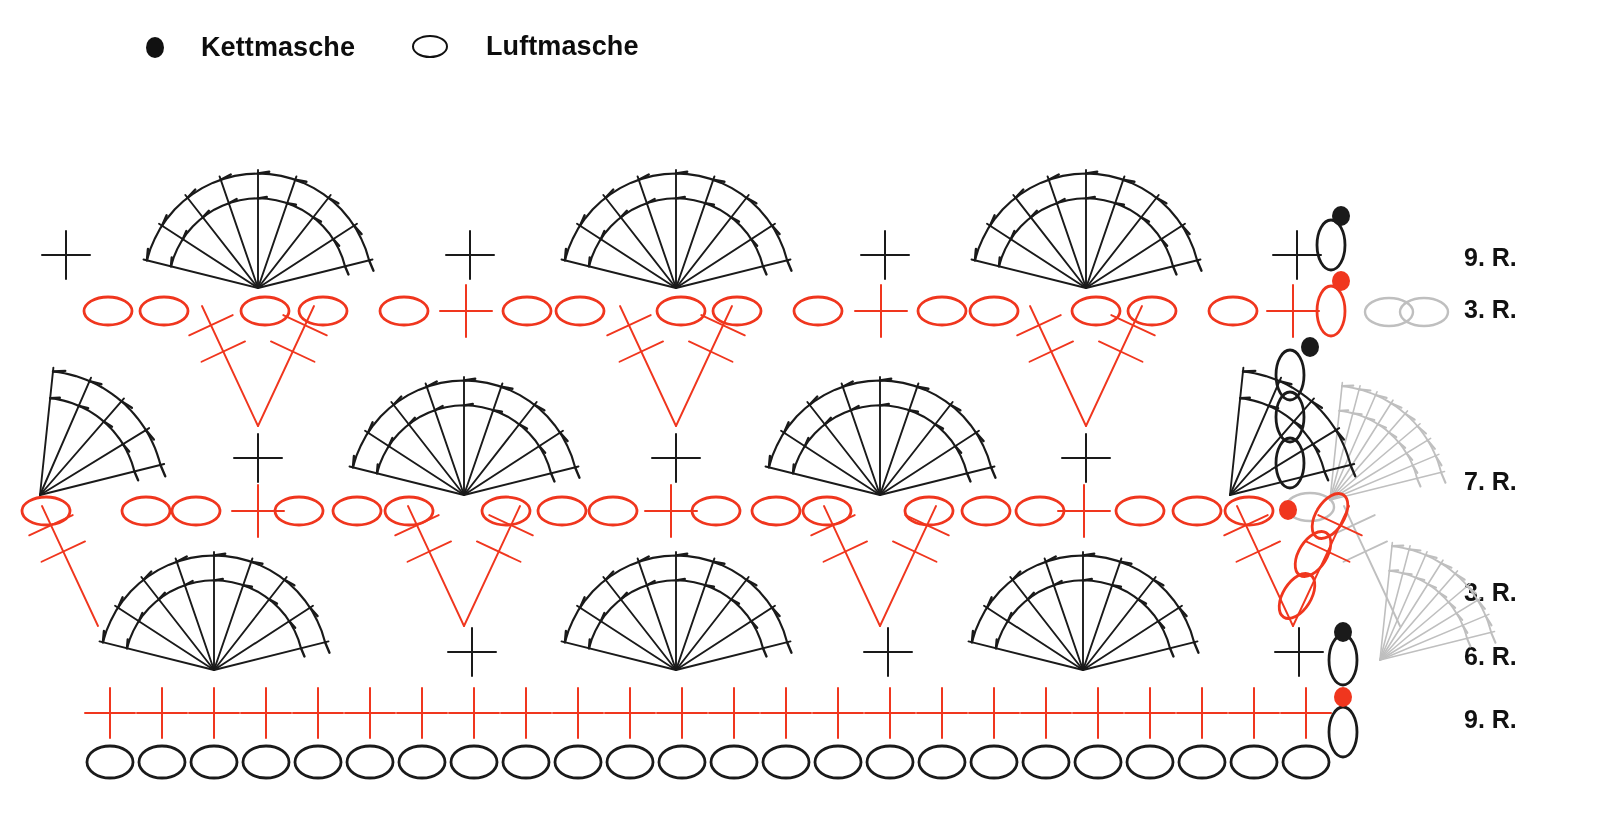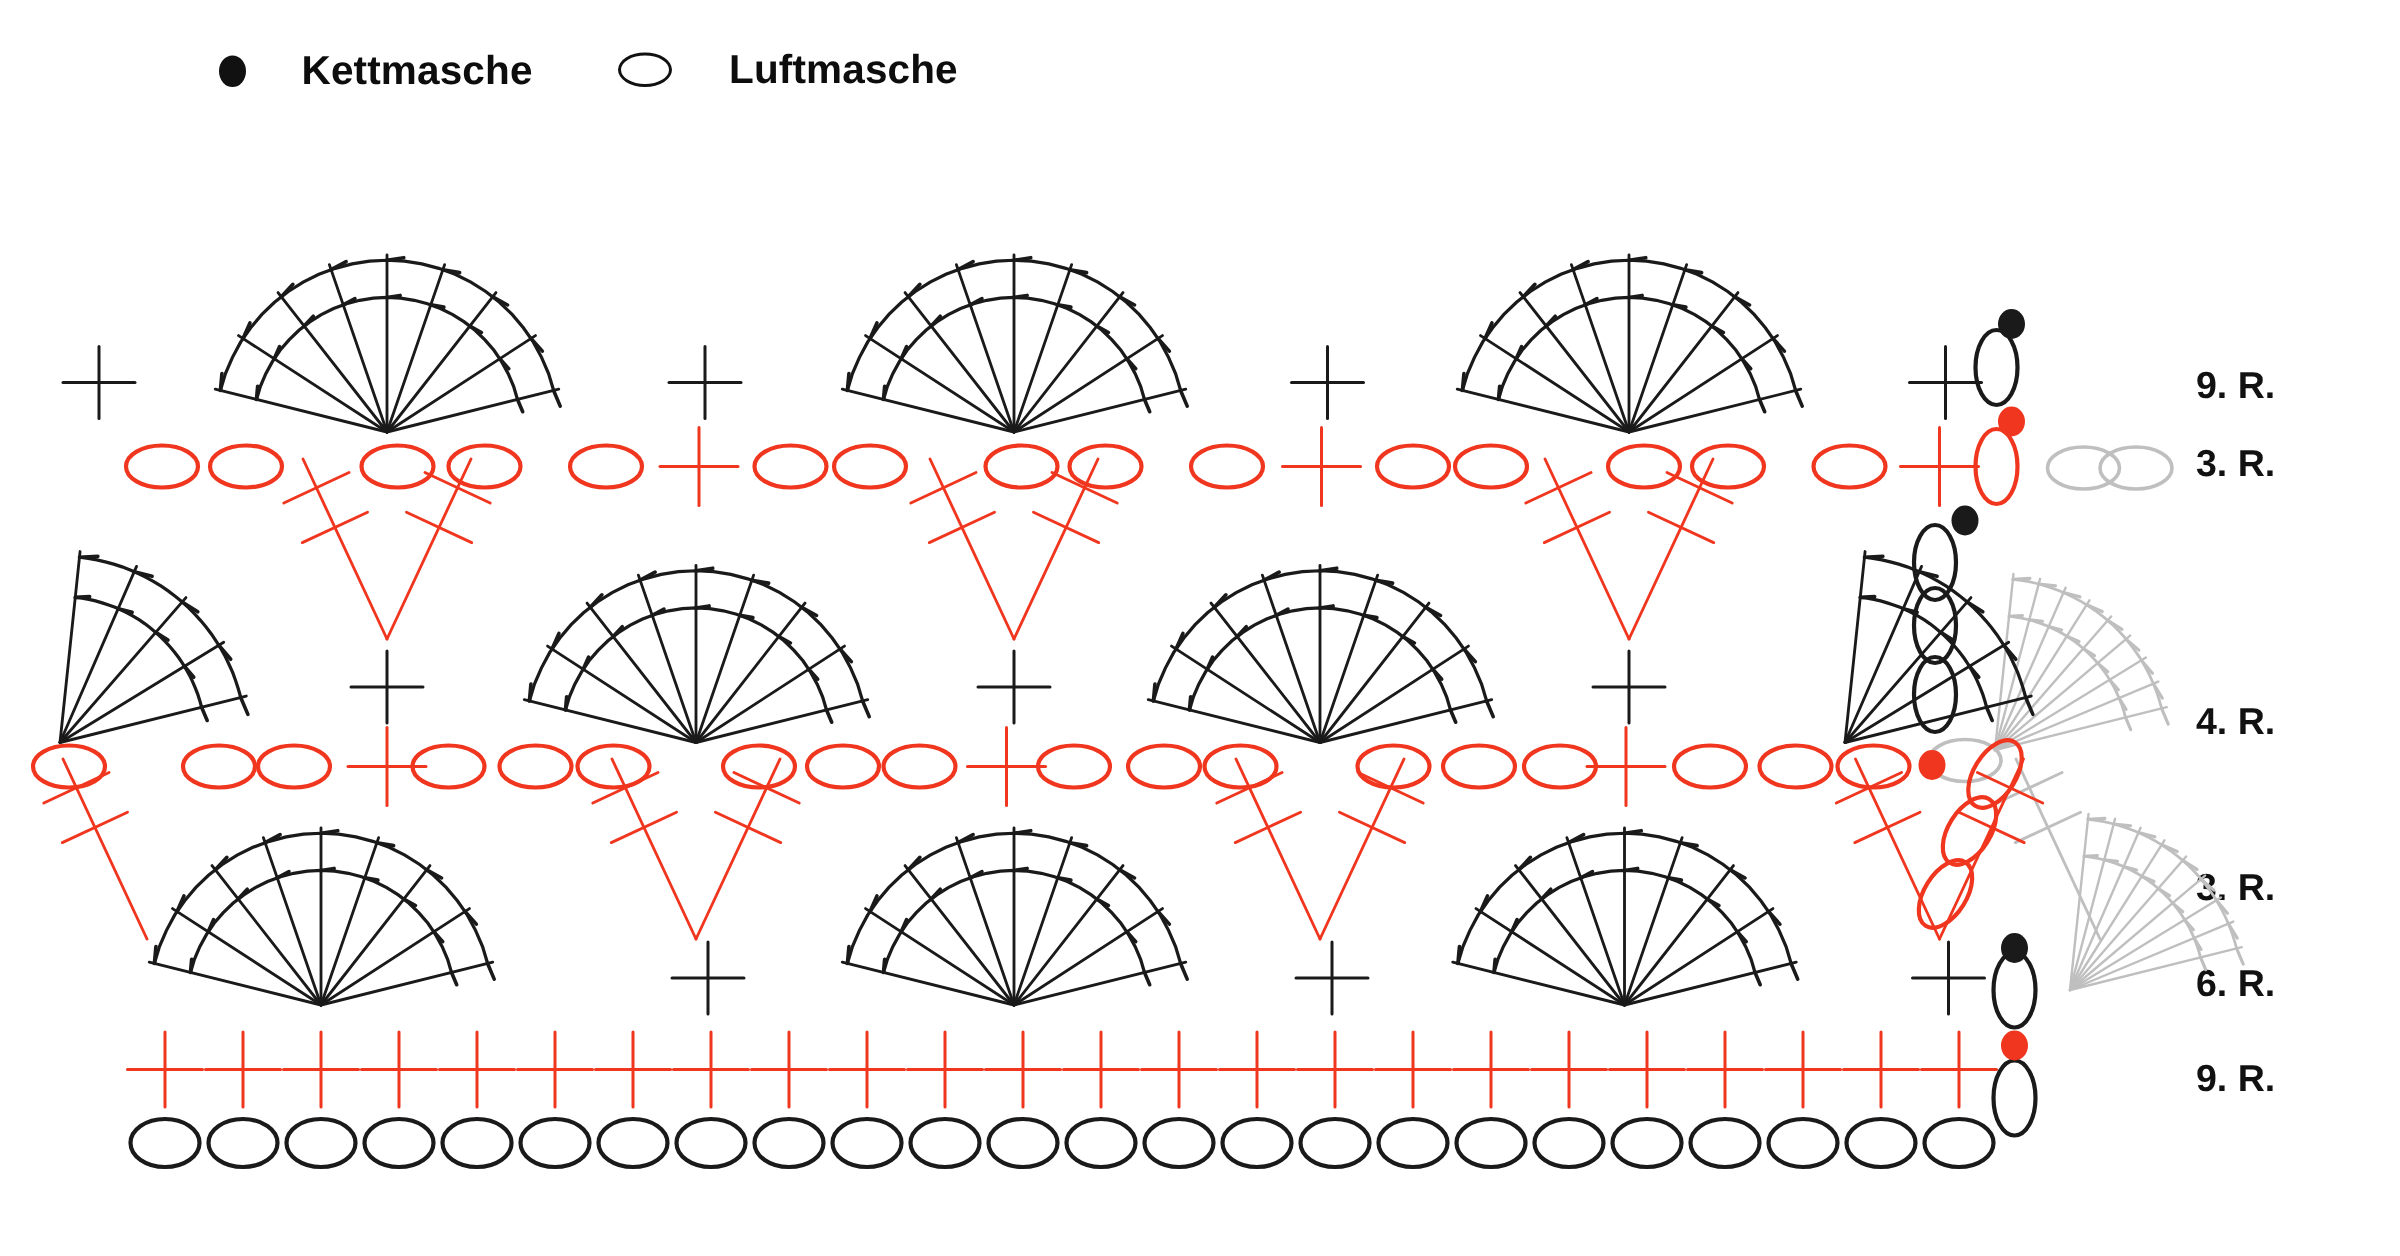--- a/index.html
+++ b/index.html
@@ -36,21 +36,21 @@
     <div class="lg-item" style="left:412px; top:31px;">
       <span class="lg-sym ring-black"></span>
       <span class="lg-label" style="margin-left:38px;">Luftmasche</span>
     </div>
 
 
   </div>
 
   <div class="rowlabel" style="left:1464px; top:243px;">9. R.</div>
   <div class="rowlabel" style="left:1464px; top:295px;">3. R.</div>
-  <div class="rowlabel" style="left:1464px; top:467px;">4. R.</div>
+  <div class="rowlabel" style="left:1464px; top:467px;">7. R.</div>
   <div class="rowlabel" style="left:1464px; top:578px;">3. R.</div>
   <div class="rowlabel" style="left:1464px; top:642px;">6. R.</div>
   <div class="rowlabel" style="left:1464px; top:705px;">9. R.</div>
 
   <svg id="art" viewBox="0 0 1600 837">
     <g id="g-ghost">
         <ellipse cx="1389" cy="312" rx="24" ry="14" fill="none" stroke="#bfbfbf" stroke-width="2.4"></ellipse>
         <ellipse cx="1424" cy="312" rx="24" ry="14" fill="none" stroke="#bfbfbf" stroke-width="2.4"></ellipse>
         <ellipse cx="1310" cy="507" rx="24" ry="14" fill="none" stroke="#bfbfbf" stroke-width="2.4"></ellipse>
         <g>

